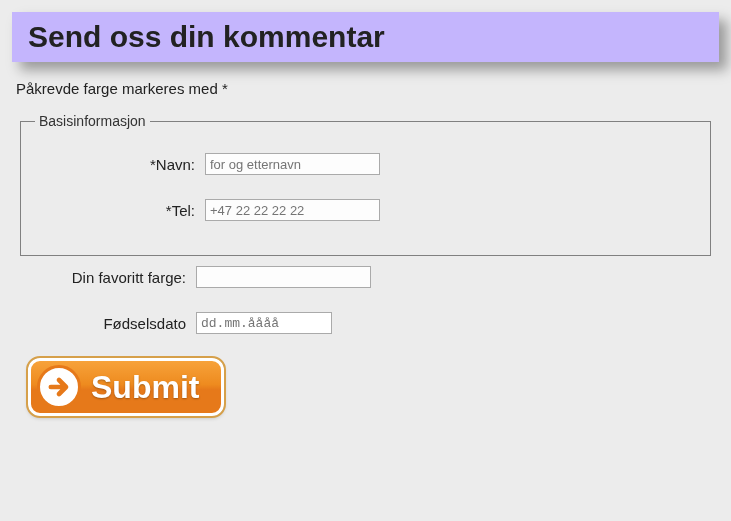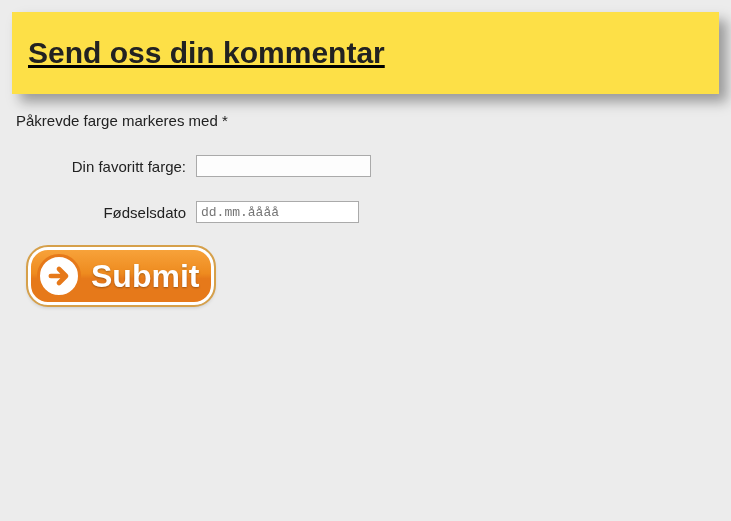--- a/index.html
+++ b/index.html
@@ -6,25 +6,24 @@
       box-sizing: border-box;
     }
     body {
       font-family: Verdana, Arial, sans-serif;
       background: #ececec;
       margin: 0;
       padding: 12px;
       width: 731px;
     }
     .header-bar {
-      background: #fde047;
-      padding: 24px 16px;
+      background: #c4b5fd;
+      padding: 8px 16px;
       margin-bottom: 8px;
       box-shadow: 8px 8px 12px rgba(0,0,0,0.35);
-      text-decoration: underline;
     }
     .header-bar h1 {
       margin: 0;
       font-size: 30px;
       font-weight: bold;
       color: #222;
     }
     .note {
       font-size: 15px;
       color: #222;
@@ -62,21 +61,21 @@
       width: 175px;
       height: 22px;
       border: 1px solid #aaa;
       background: #fdfdfd;
       font-size: 13px;
       color: #888;
       padding: 2px 4px;
       font-family: Arial, sans-serif;
     }
     .date-input {
-      width: 163px;
+      width: 136px;
       height: 22px;
       border: 1px solid #aaa;
       background: #fff;
       font-family: "Courier New", monospace;
       font-size: 13px;
       color: #333;
       padding: 2px 4px;
     }
     .textarea-input {
       width: 175px;
@@ -94,22 +93,22 @@
     .submit-wrap {
       margin-top: 8px;
       margin-left: 8px;
     }
     .submit-btn {
       display: inline-flex;
       align-items: center;
       background: linear-gradient(to bottom, #f7a23a 0%, #ee8b1f 45%, #e6791a 55%, #e6791a 100%);
       border: 3px solid #fff;
       outline: 2px solid #d6a04a;
-      border-radius: 20px;
-      padding: 4px 12px 4px 6px;
+      border-radius: 12px;
+      padding: 4px 22px 4px 6px;
       cursor: pointer;
       box-shadow: 0 2px 4px rgba(0,0,0,0.2);
     }
     .submit-btn .icon-circle {
       width: 44px;
       height: 44px;
       border-radius: 50%;
       background: #fff;
       border: 3px solid #e6791a;
       display: flex;
@@ -134,20 +133,33 @@
 <body>
 
 <div class="header-bar">
   <h1>Send oss din kommentar</h1>
 </div>
 
 <div class="note">Påkrevde farge markeres med *</div>
 
 <div class="form-wrap">
 
+  <fieldset>
+    <legend>Basisinformasjon</legend>
+
+    <div class="form-row">
+      <div class="form-label">*Navn:</div>
+      <input type="text" class="text-input" placeholder="for og etternavn" style="">
+    </div>
+
+    <div class="form-row tight">
+      <div class="form-label">*Tel:</div>
+      <input type="text" class="text-input" placeholder="+47 22 22 22 22" style="">
+    </div>
+  </fieldset>
 
   <div class="outside-rows">
     <div class="form-row">
       <div class="form-label">Din favoritt farge:</div>
       <input type="text" class="text-input" style="">
     </div>
 
     <div class="form-row">
       <div class="form-label">Fødselsdato</div>
       <input type="text" class="date-input" placeholder="dd.mm.åååå" style="">

